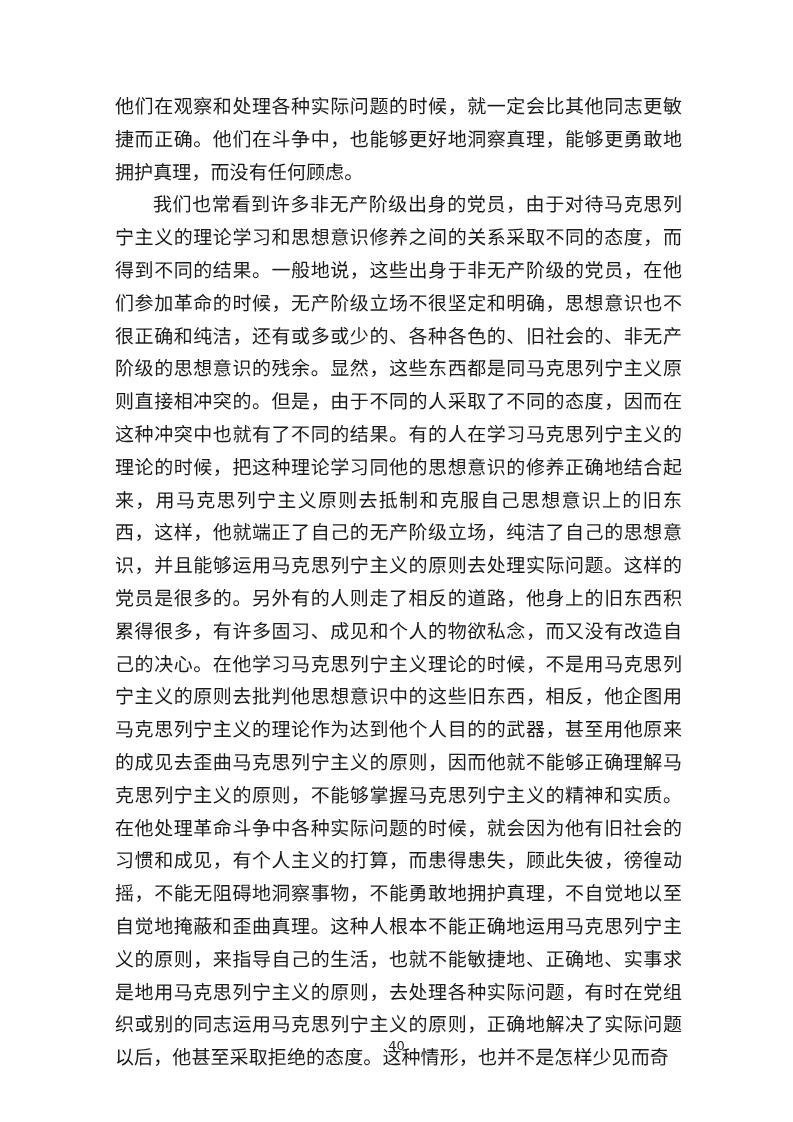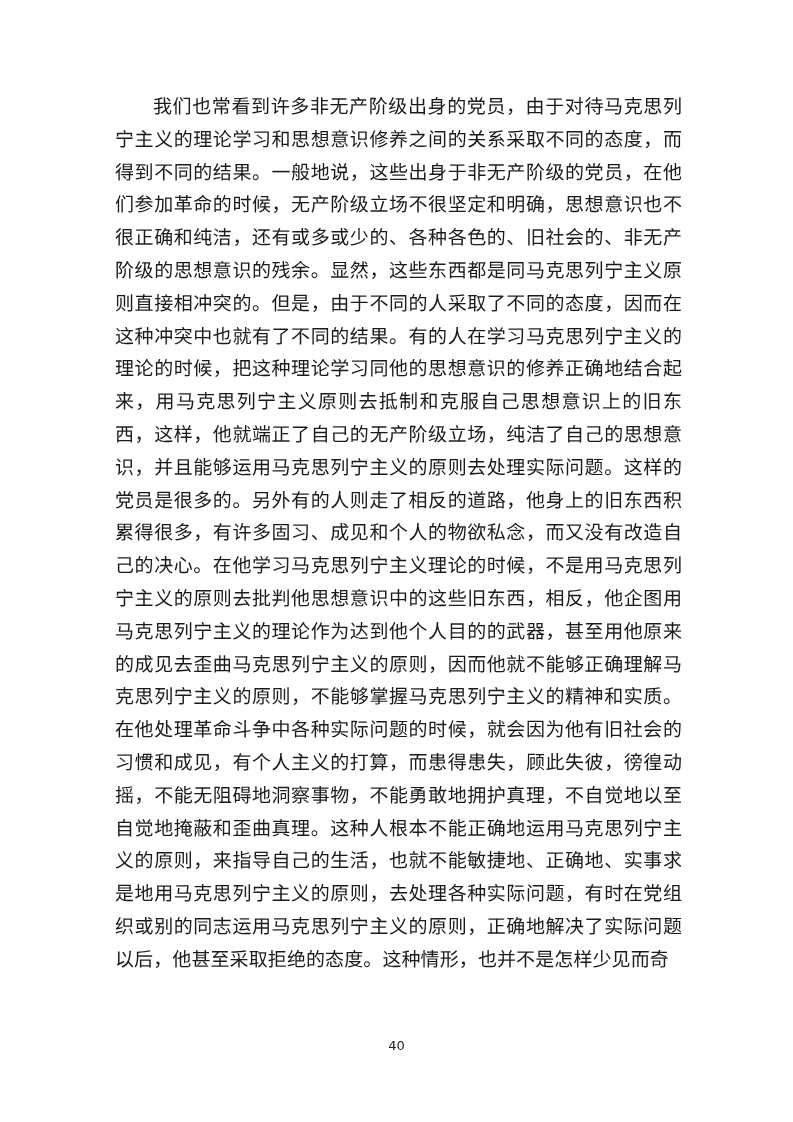--- a/index.html
+++ b/index.html
@@ -42,16 +42,17 @@
     font-size: 13px;
     color: #222222;
     font-family: "DejaVu Sans", "Liberation Sans", sans-serif;
   }
 </style>
 </head>
 <body>
 
 <div class="page">
   <div class="text-block">
+    <p>他们在观察和处理各种实际问题的时候，就一定会比其他同志更敏捷而正确。他们在斗争中，也能够更好地洞察真理，能够更勇敢地拥护真理，而没有任何顾虑。</p>
     <p class="indent">我们也常看到许多非无产阶级出身的党员，由于对待马克思列宁主义的理论学习和思想意识修养之间的关系采取不同的态度，而得到不同的结果。一般地说，这些出身于非无产阶级的党员，在他们参加革命的时候，无产阶级立场不很坚定和明确，思想意识也不很正确和纯洁，还有或多或少的、各种各色的、旧社会的、非无产阶级的思想意识的残余。显然，这些东西都是同马克思列宁主义原则直接相冲突的。但是，由于不同的人采取了不同的态度，因而在这种冲突中也就有了不同的结果。有的人在学习马克思列宁主义的理论的时候，把这种理论学习同他的思想意识的修养正确地结合起来，用马克思列宁主义原则去抵制和克服自己思想意识上的旧东西，这样，他就端正了自己的无产阶级立场，纯洁了自己的思想意识，并且能够运用马克思列宁主义的原则去处理实际问题。这样的党员是很多的。另外有的人则走了相反的道路，他身上的旧东西积累得很多，有许多固习、成见和个人的物欲私念，而又没有改造自己的决心。在他学习马克思列宁主义理论的时候，不是用马克思列宁主义的原则去批判他思想意识中的这些旧东西，相反，他企图用马克思列宁主义的理论作为达到他个人目的的武器，甚至用他原来的成见去歪曲马克思列宁主义的原则，因而他就不能够正确理解马克思列宁主义的原则，不能够掌握马克思列宁主义的精神和实质。在他处理革命斗争中各种实际问题的时候，就会因为他有旧社会的习惯和成见，有个人主义的打算，而患得患失，顾此失彼，徬徨动摇，不能无阻碍地洞察事物，不能勇敢地拥护真理，不自觉地以至自觉地掩蔽和歪曲真理。这种人根本不能正确地运用马克思列宁主义的原则，来指导自己的生活，也就不能敏捷地、正确地、实事求是地用马克思列宁主义的原则，去处理各种实际问题，有时在党组织或别的同志运用马克思列宁主义的原则，正确地解决了实际问题以后，他甚至采取拒绝的态度。这种情形，也并不是怎样少见而奇</p>
   </div>
   <div class="page-number">40</div>
 </div>
 
 </body></html>

